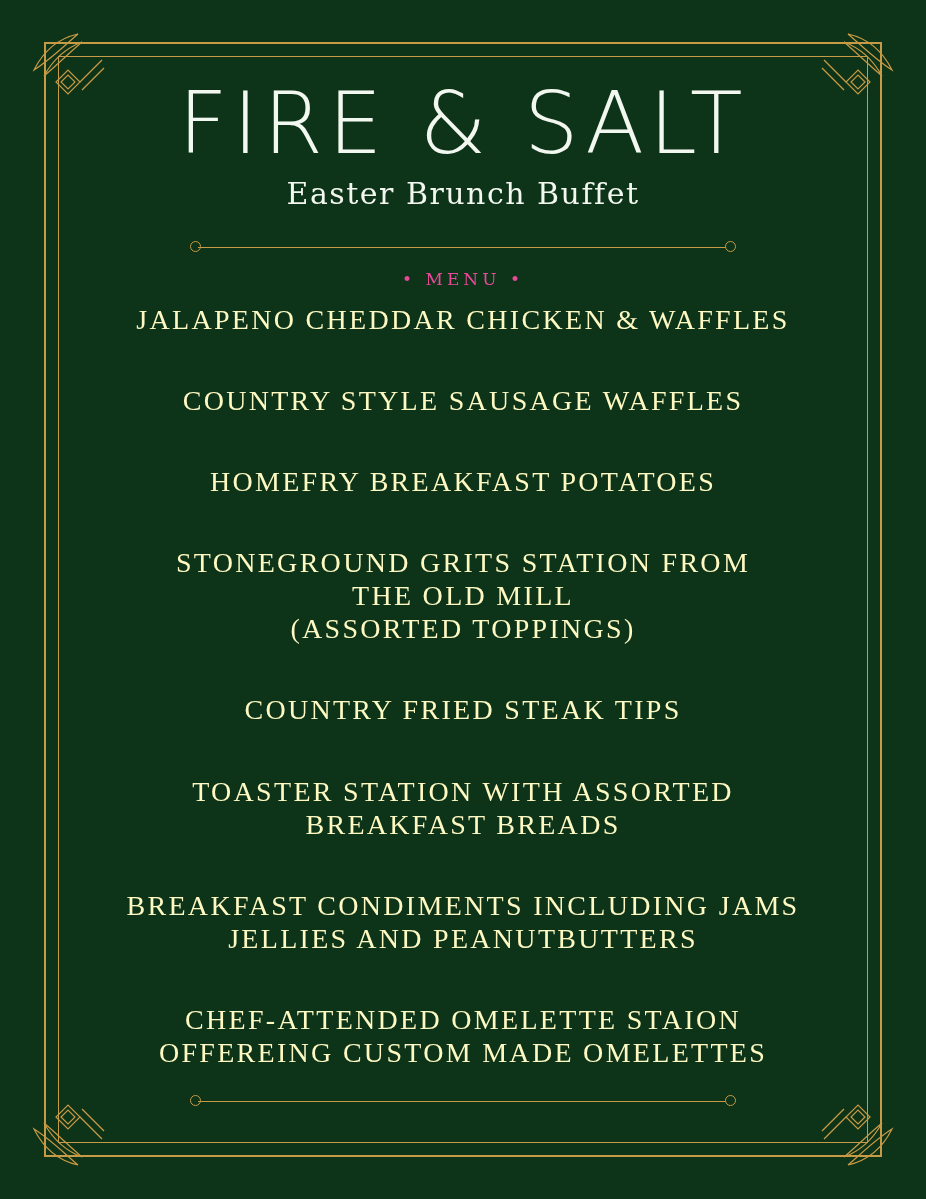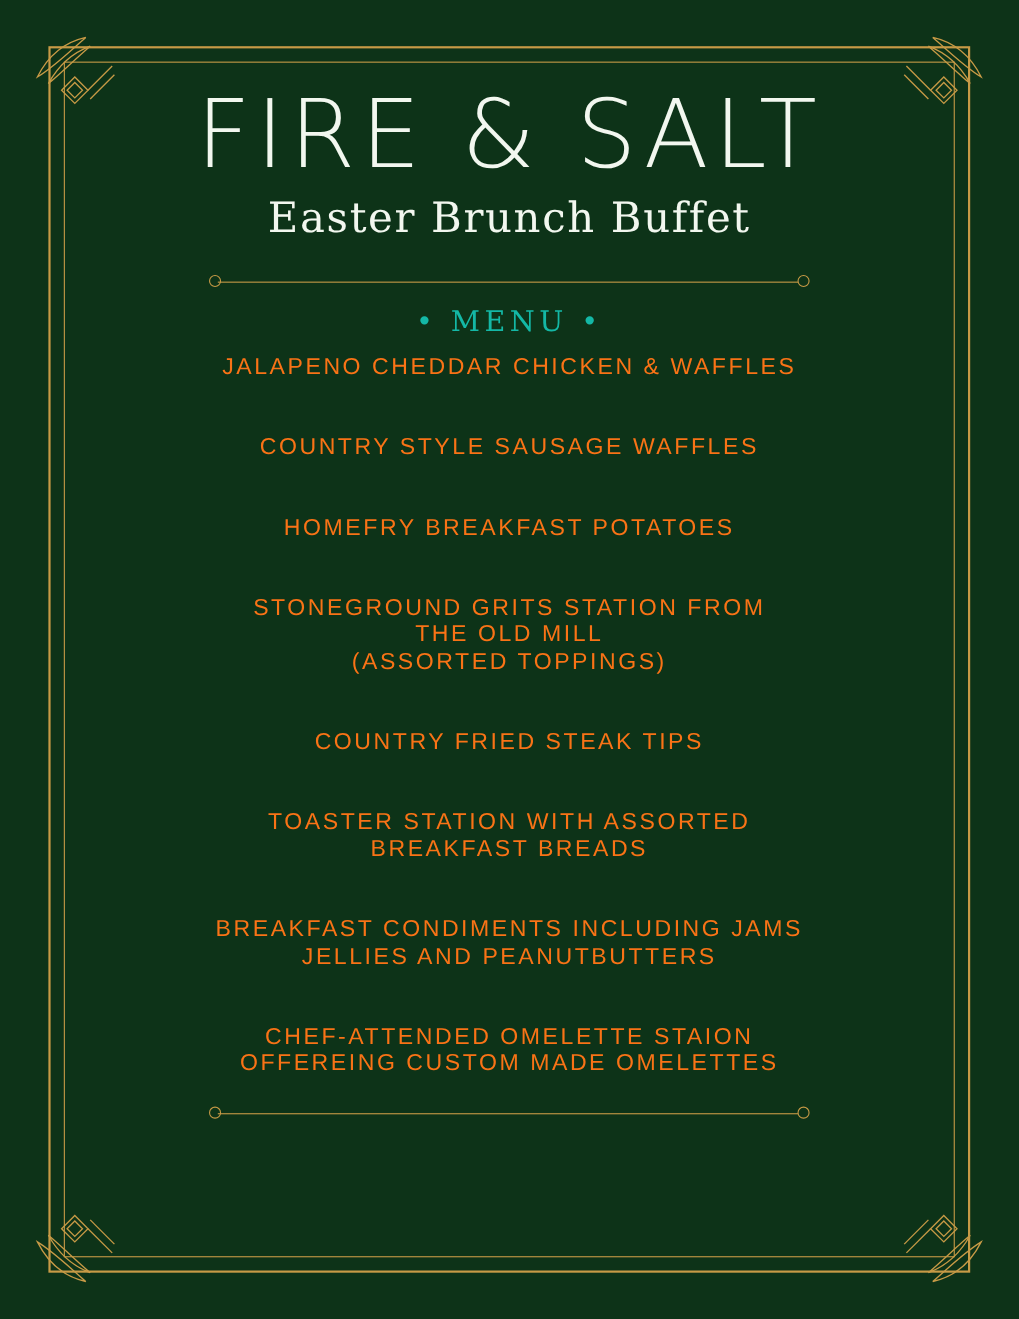--- a/index.html
+++ b/index.html
@@ -71,21 +71,21 @@
     font-weight: 300;
     font-size: 86px;
     letter-spacing: 5px;
     color: #f2f7ef;
     line-height: 1.05;
   }
 
   .subtitle {
     margin: 8px 0 0 0;
     font-family: "DejaVu Serif", serif;
-    font-size: 38px;
+    font-size: 30px;
     letter-spacing: 1.5px;
     color: #f2f7ef;
     font-weight: 400;
   }
 
   
   .divider {
     position: relative;
     width: 546px;
     margin: 30px auto 0 auto;
@@ -108,36 +108,36 @@
     border-radius: 50%;
     background: #0d3318;
     box-sizing: border-box;
   }
   .divider .dot.left  { left: 0; }
   .divider .dot.right { right: 0; }
 
   .menu-label {
     margin: 14px 0 0 0;
     font-family: "DejaVu Serif", serif;
-    font-size: 26px;
+    font-size: 17px;
     letter-spacing: 4px;
-    color: #14b8a6;
+    color: #ec4899;
   }
 
   .items {
     margin: 14px auto 0 auto;
     width: 740px;
     list-style: none;
     padding: 0;
   }
   .item {
-    font-family: Liberation Sans, sans-serif;
-    font-size: 21px;
+    font-family: Liberation Serif, serif;
+    font-size: 28px;
     letter-spacing: 2.3px;
-    color: #f97316;
+    color: #fef9c3;
     line-height: 1.18;
     margin-bottom: 48px;
     white-space: pre-line;
   }
   .item:last-child { margin-bottom: 0; }
 
   .divider.bottom {
     margin-top: 26px;
   }
 </style>

